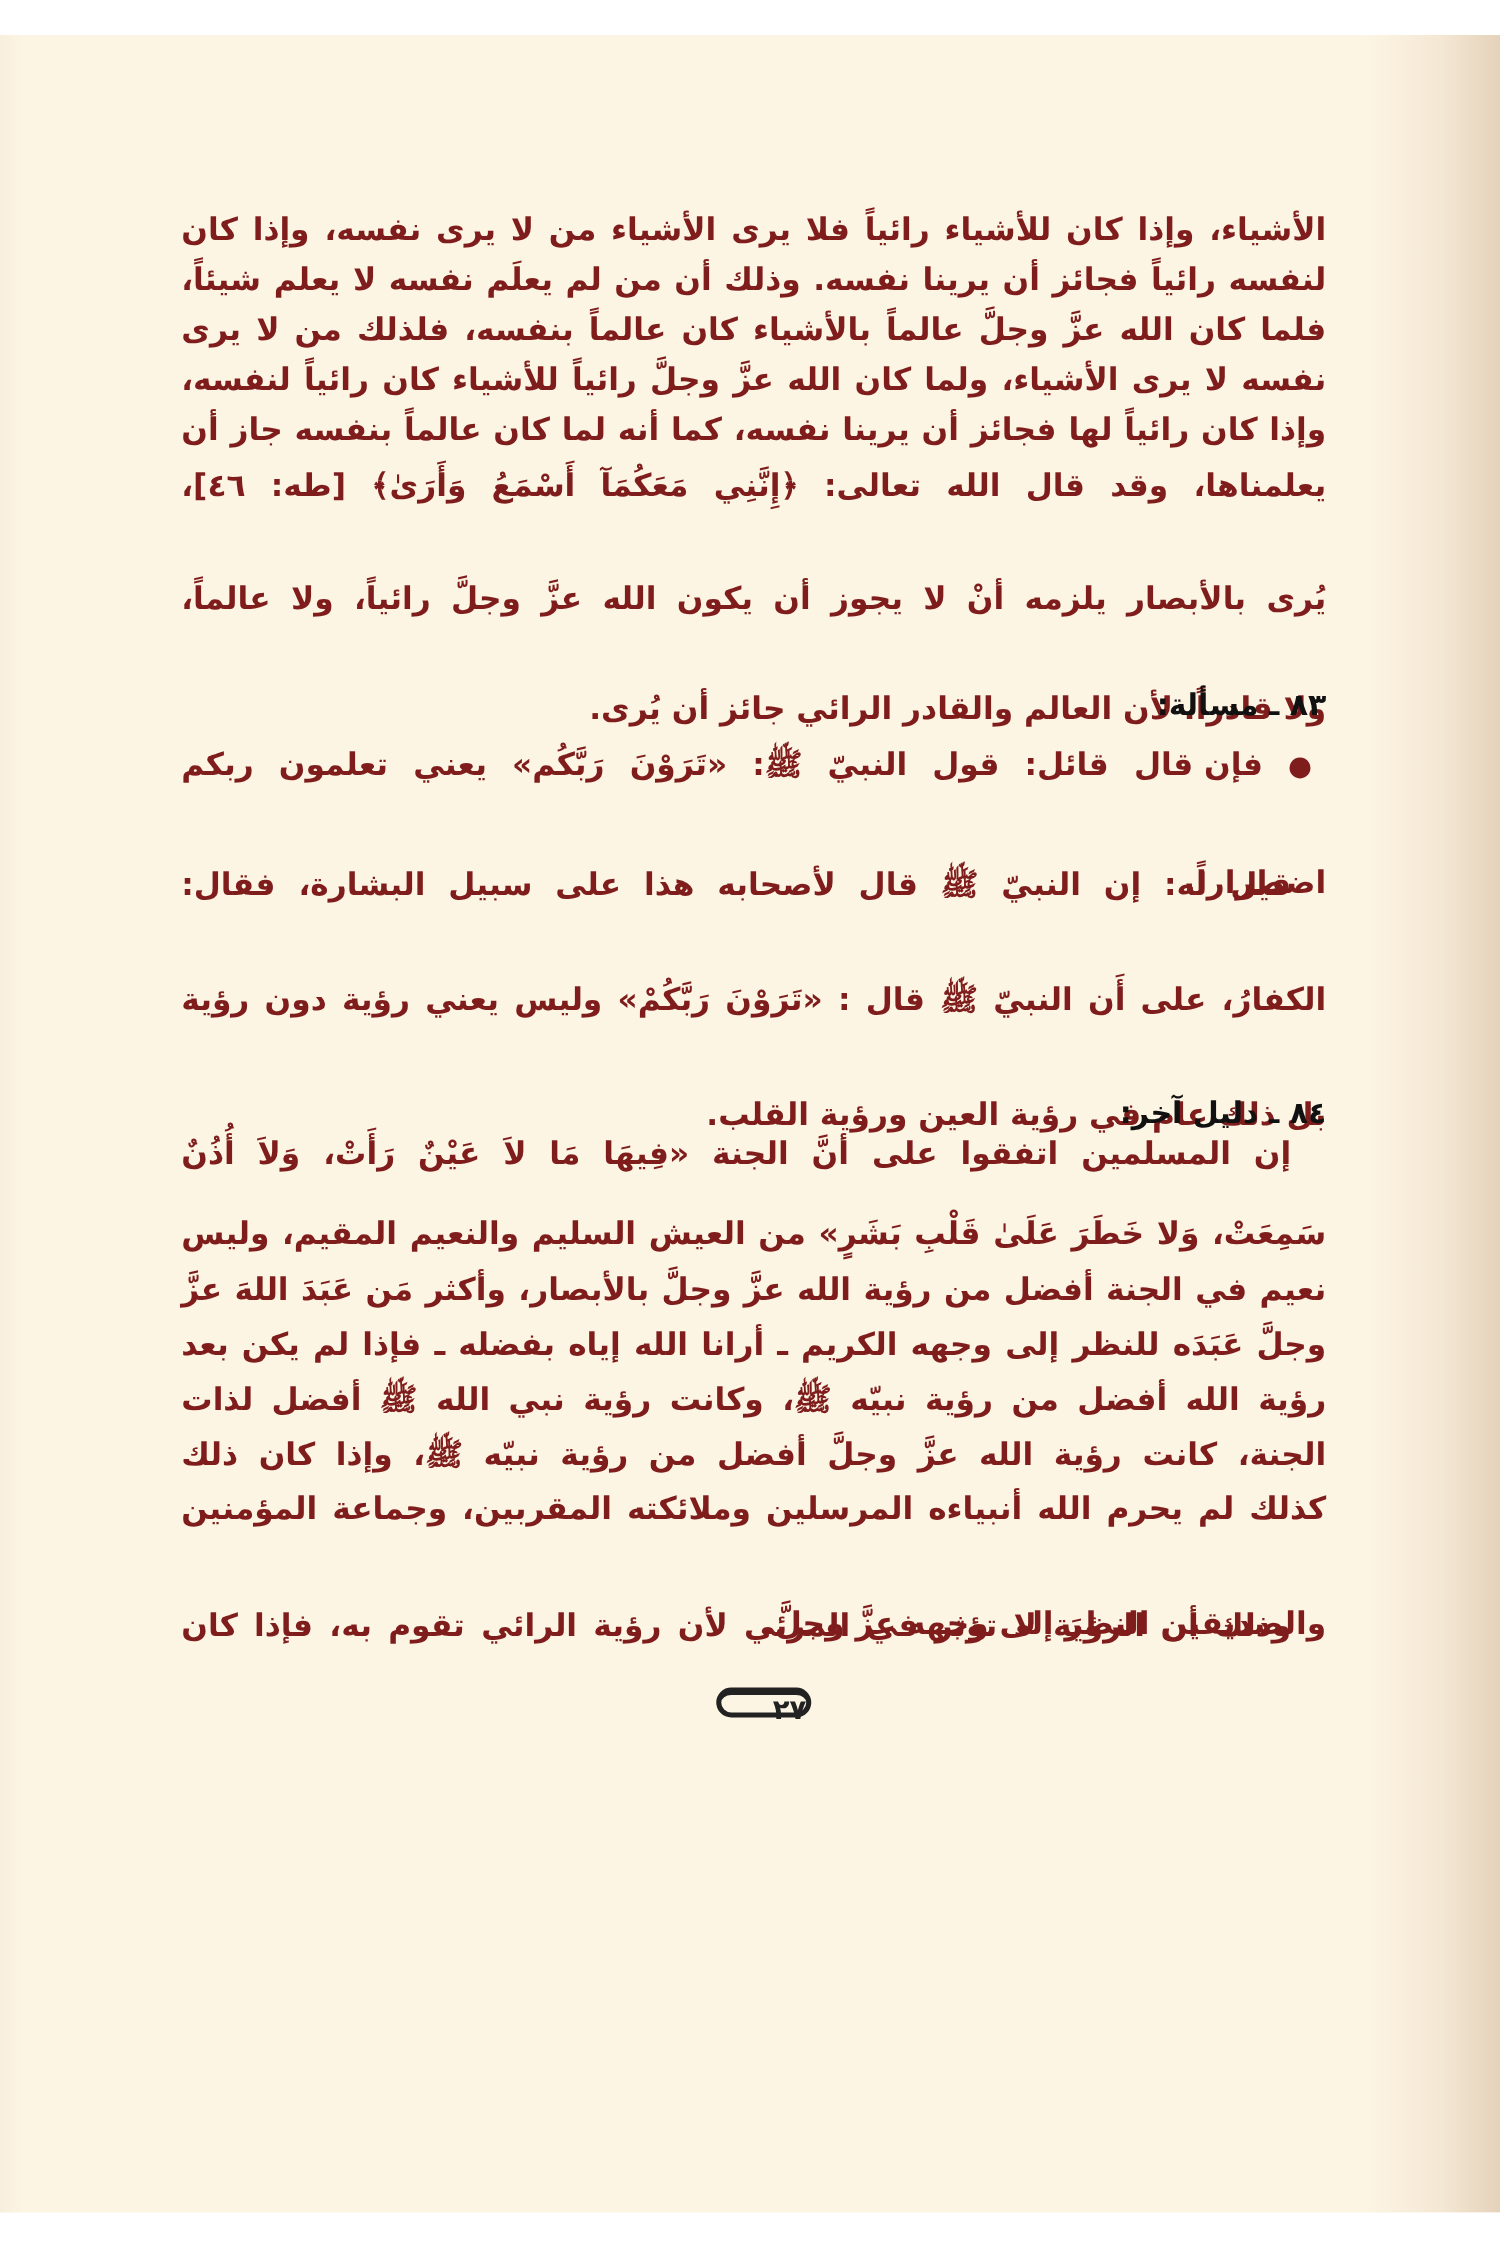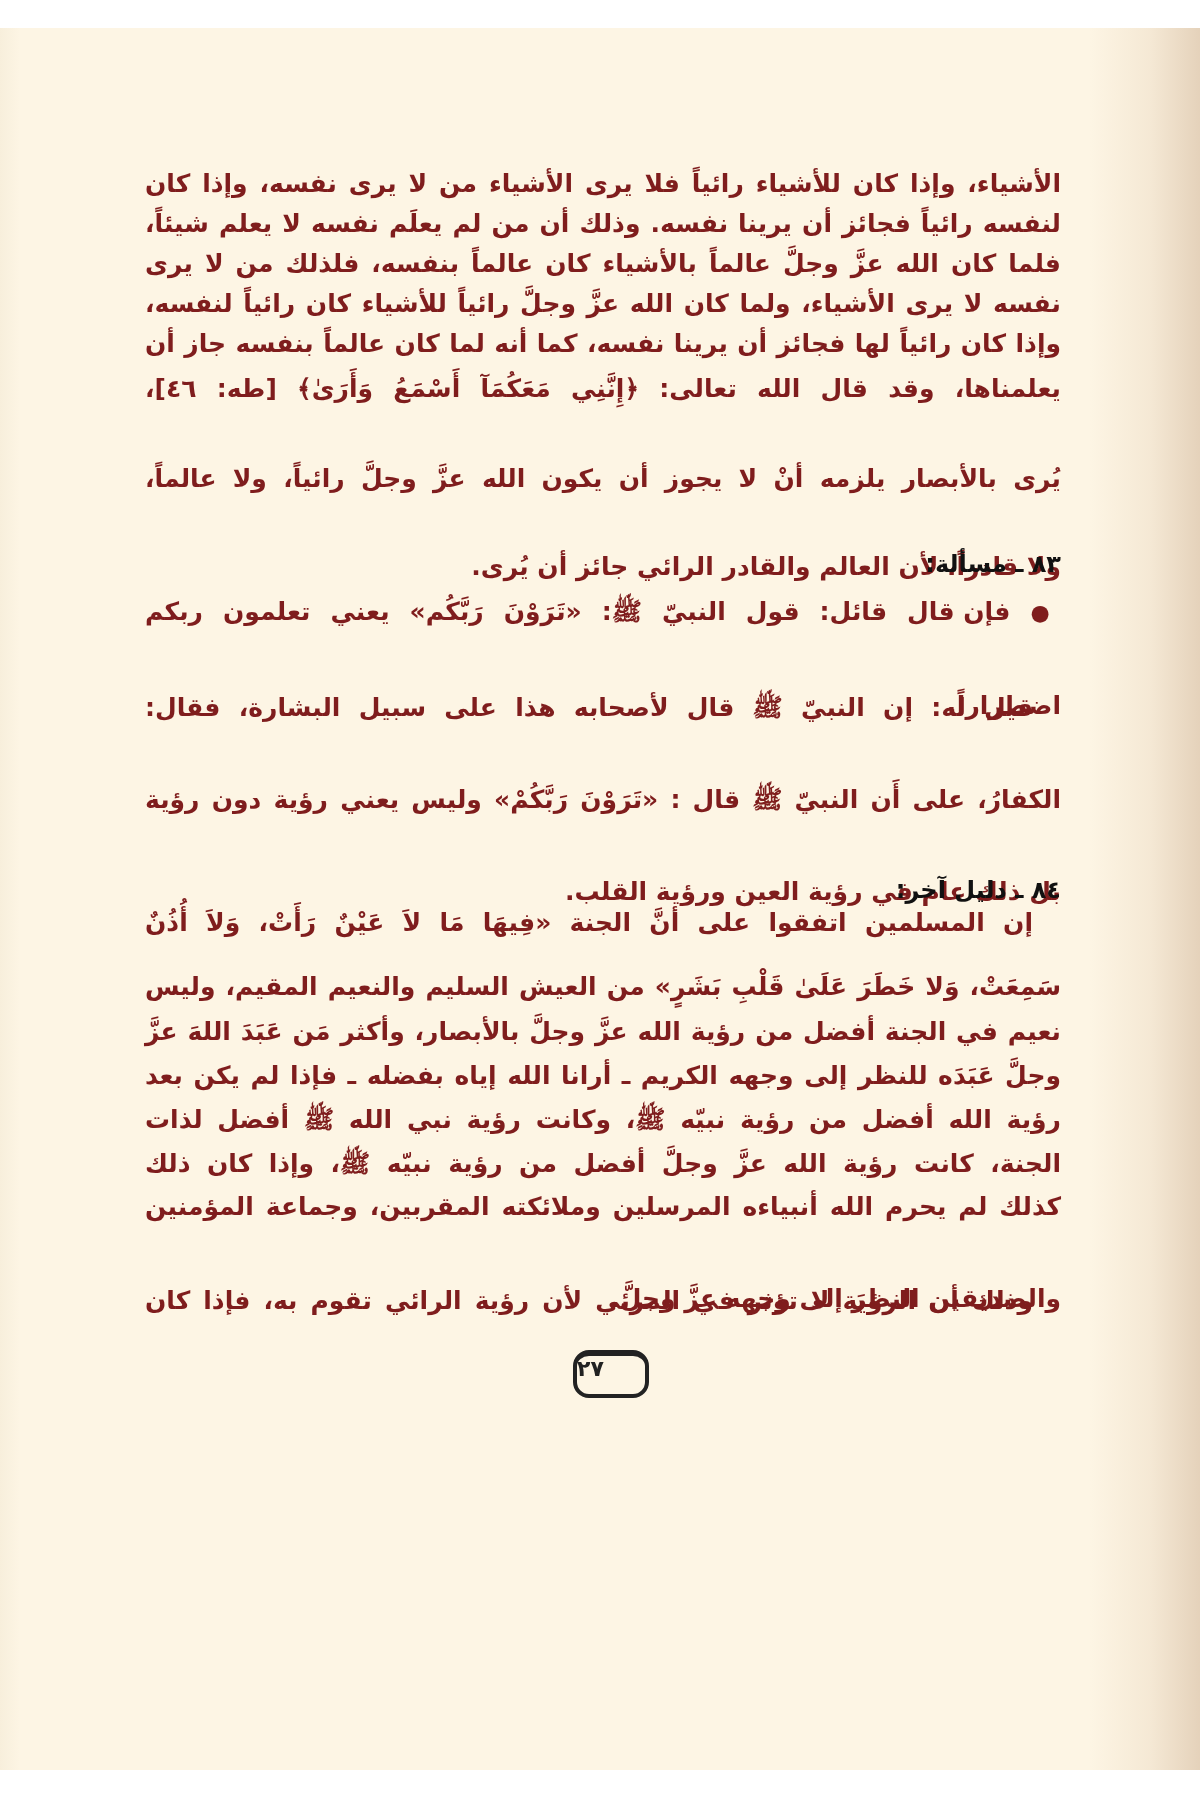--- a/index.html
+++ b/index.html
@@ -75,26 +75,26 @@
       font-size: 24px;
       line-height: 40px;
       color: #111;
       white-space: nowrap;
     }
     .page-number {
       position: absolute;
       left: 573px;
       top: 1580px;
       width: 76px;
-      height: 48px;
+      height: 24px;
       border: 4px solid #222;
       border-top-width: 6px;
       border-radius: 16px;
       box-sizing: border-box;
-      text-align: left;
+      text-align: right;
       font-family: "DejaVu Sans", sans-serif;
       font-weight: bold;
       font-size: 22px;
       line-height: 26px;
       color: #222;
       direction: rtl;
     }
   </style>
 </head>
 <body>

